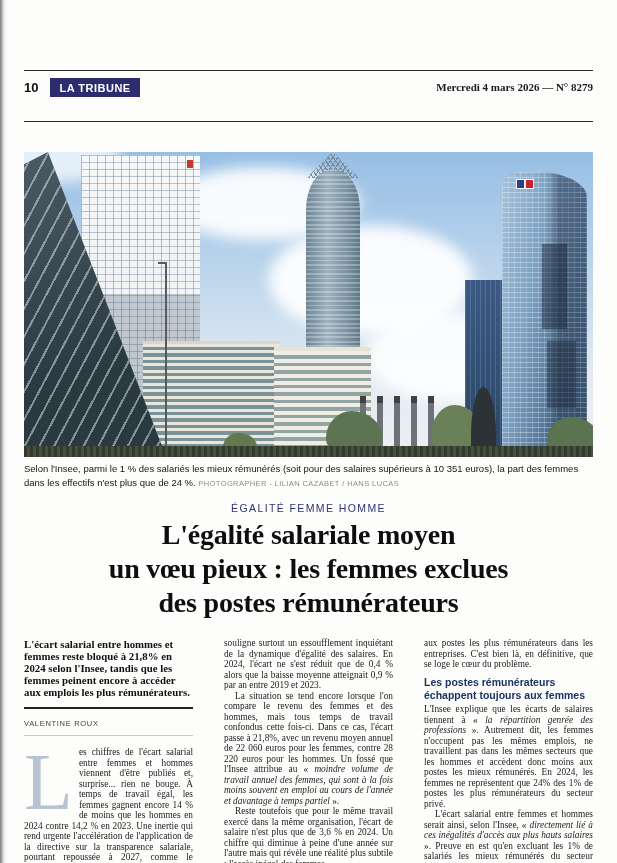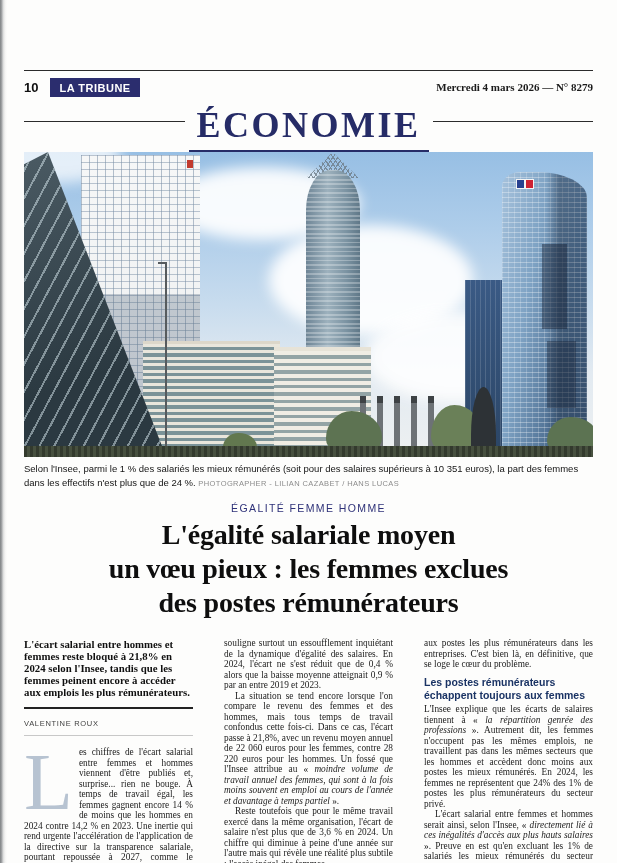--- a/index.html
+++ b/index.html
@@ -109,21 +109,20 @@
   <div class="content">
 
     <div class="rule-top"></div>
     <div class="masthead-row">
       <span class="page-num">10</span>
       <span class="brand-box">LA TRIBUNE</span>
       <span class="issue">Mercredi 4 mars 2026 — N° 8279</span>
     </div>
     <div class="section-row">
       <span class="hline"></span>
-      <span class="section-title">ÉCONOMIE</span>
       <span class="hline"></span>
     </div>
 
     <div class="photo">
       <div class="cloud c1"></div>
       <div class="cloud c3"></div>
       <div class="cloud c5"></div>
       <div class="tower-white"></div>
       <div class="red-mark"></div>
       <div class="cloud c2"></div>

